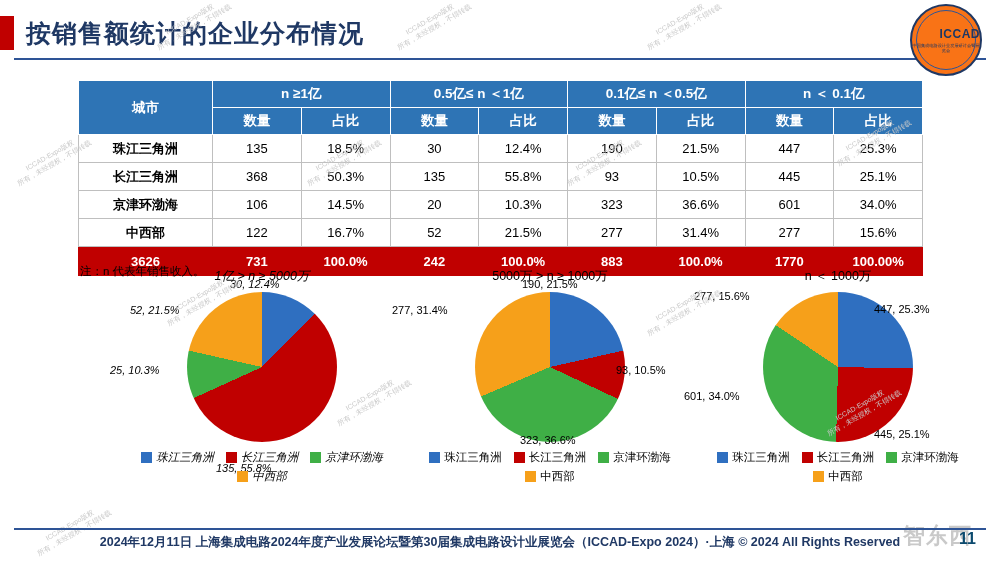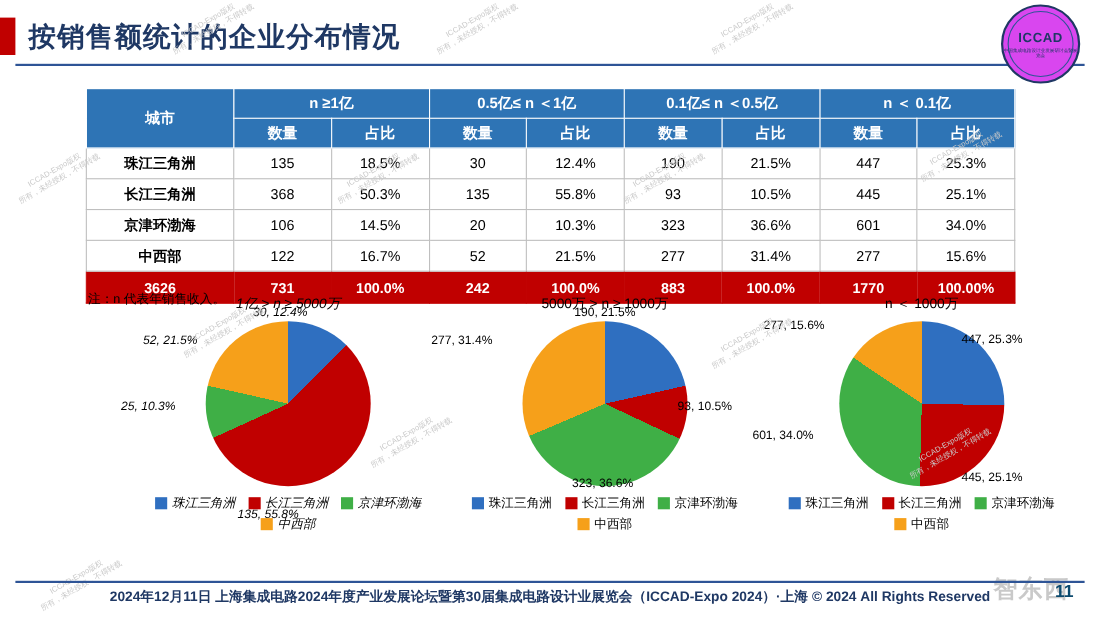--- a/index.html
+++ b/index.html
@@ -24,22 +24,22 @@
     font-size:25px;font-weight:bold;color:#1f3864;letter-spacing:1px;
     white-space:nowrap;
   }
   .title-rule{
     position:absolute;left:14px;top:58px;width:972px;height:2px;background:#2e5496;
   }
 
   
   .logo{
     position:absolute;right:18px;top:4px;width:68px;height:68px;border-radius:50%;
-    background:#d946ef;border:2px solid #1f3864;
-    display:flex;flex-direction:column;align-items:center;justify-content:center;
+    background:#f97316;border:2px solid #1f3864;
+    display:flex;flex-direction:column;align-items:flex-end;justify-content:center;
   }
   .logo .ring{
     position:absolute;inset:4px;border:1px solid #2e5496;border-radius:50%;
   }
   .logo .lg1{font-size:12px;font-weight:bold;color:#1f3864;letter-spacing:.5px;z-index:2;}
   .logo .lg2{font-size:4.2px;color:#1f3864;z-index:2;margin-top:2px;text-align:center;line-height:1.25;}
 
   
   .tbl{
     position:absolute;left:78px;top:80px;width:845px;

